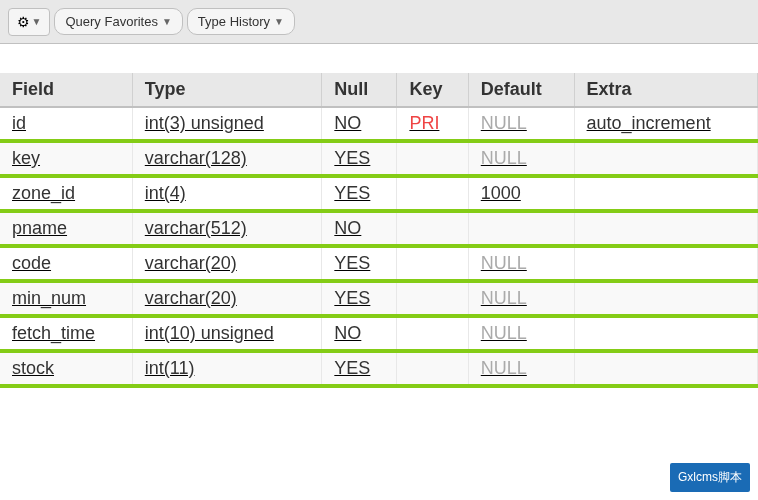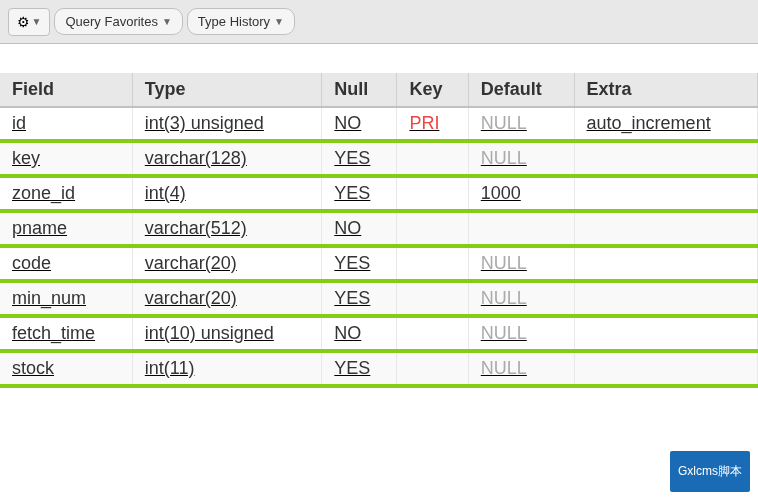--- a/index.html
+++ b/index.html
@@ -113,21 +113,21 @@
       font-weight: 500;
     }
 
     .watermark {
       position: fixed;
       bottom: 8px;
       right: 8px;
       background: #1a6bb5;
       color: white;
       font-size: 12px;
-      padding: 12px 8px;
+      padding: 6px 8px;
       border-radius: 2px;
     }
 
     .gear-icon {
       font-size: 14px;
     }
   </style>
 </head>
 <body>
 

